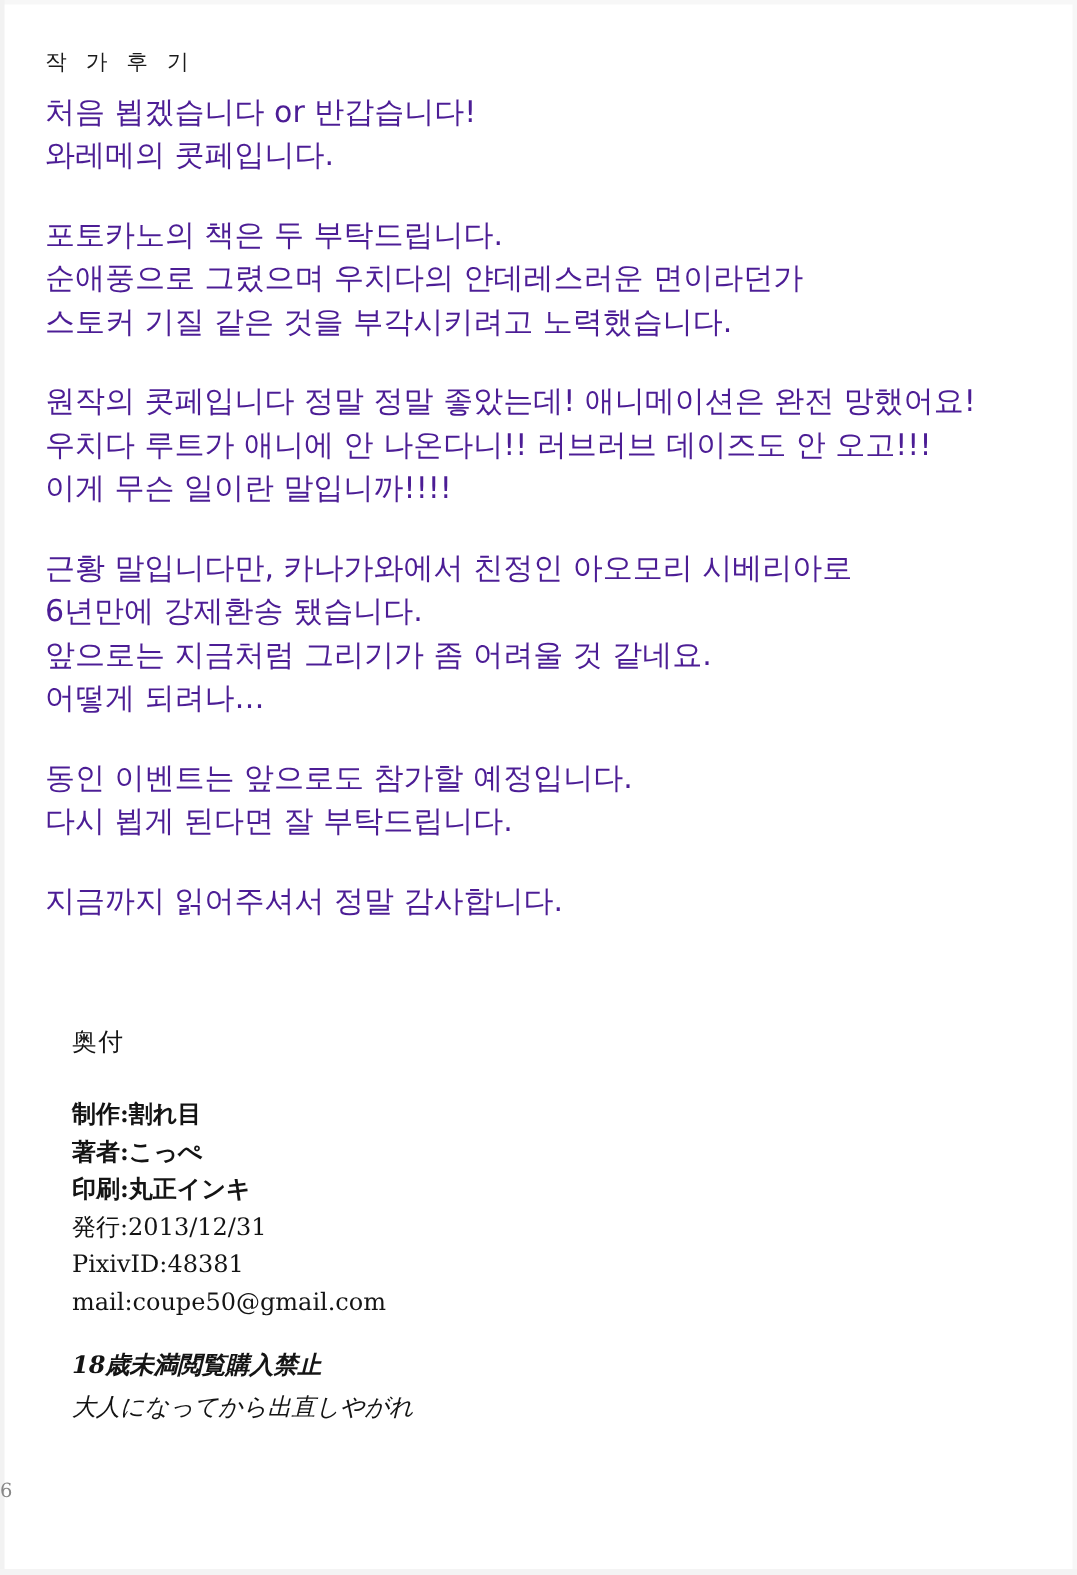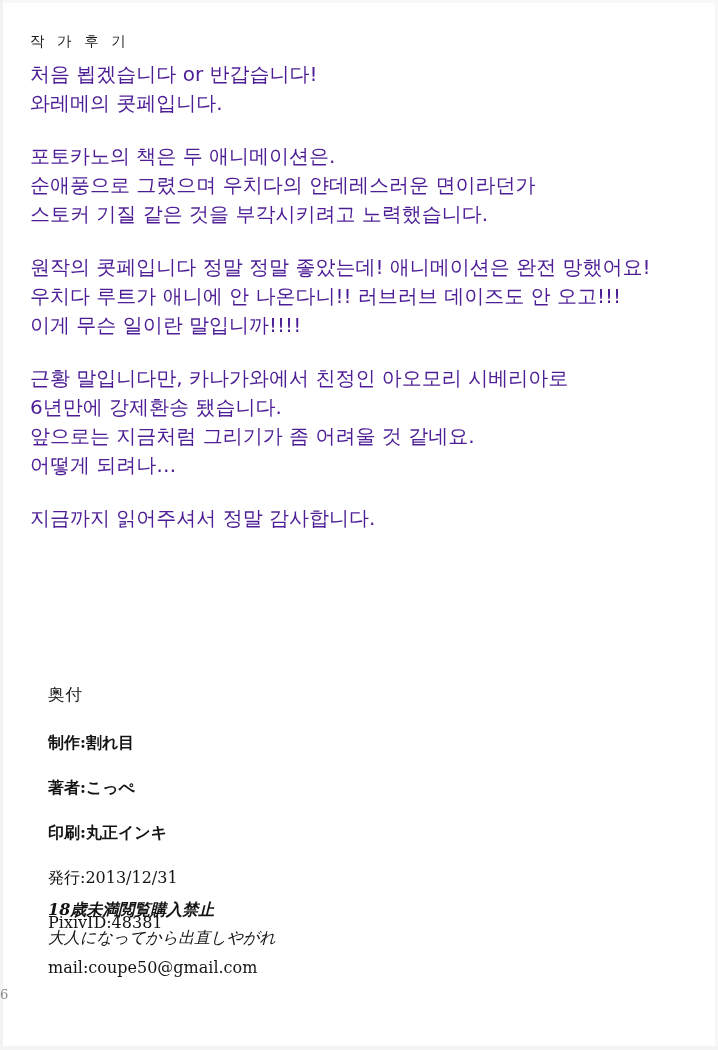--- a/index.html
+++ b/index.html
@@ -93,21 +93,20 @@
   }
 
   .credits {
     font-family: "DejaVu Serif", "Liberation Serif", serif;
     font-size: 16px;
     line-height: 25px;
     color: #141414;
   }
   .credits .credit-line {
     white-space: pre-wrap;
-    margin-top: 20px;
   }
   .credits .bold {
     font-weight: bold;
   }
 
   .warning {
     position: absolute;
     left: 48px;
     top: 896px;
     width: 600px;
@@ -142,38 +141,42 @@
   <div class="afterword-heading">작 가 후 기</div>
 
   <div class="body-block">
 
     <div class="para">
       <div class="line">처음 뵙겠습니다 or 반갑습니다!</div>
       <div class="line">와레메의 콧페입니다.</div>
     </div>
 
     <div class="para">
-      <div class="line">포토카노의 책은 두 애니메이션은.</div>
+      <div class="line">포토카노의 책은 두 부탁드립니다.</div>
       <div class="line">순애풍으로 그렸으며 우치다의 얀데레스러운 면이라던가</div>
       <div class="line">스토커 기질 같은 것을 부각시키려고 노력했습니다.</div>
     </div>
 
     <div class="para">
       <div class="line">원작의 콧페입니다 정말 정말 좋았는데! 애니메이션은 완전 망했어요!</div>
       <div class="line">우치다 루트가 애니에 안 나온다니!! 러브러브 데이즈도 안 오고!!!</div>
       <div class="line">이게 무슨 일이란 말입니까!!!!</div>
     </div>
 
     <div class="para">
       <div class="line">근황 말입니다만, 카나가와에서 친정인 아오모리 시베리아로</div>
       <div class="line">6년만에 강제환송 됐습니다.</div>
       <div class="line">앞으로는 지금처럼 그리기가 좀 어려울 것 같네요.</div>
       <div class="line">어떻게 되려나…</div>
     </div>
 
+    <div class="para">
+      <div class="line">동인 이벤트는 앞으로도 참가할 예정입니다.</div>
+      <div class="line">다시 뵙게 된다면 잘 부탁드립니다.</div>
+    </div>
 
     <div class="para">
       <div class="line">지금까지 읽어주셔서 정말 감사합니다.</div>
     </div>
 
   </div>
 
   <div class="colophon">
     <div class="colophon-title">奥付</div>
     <div class="credits">

